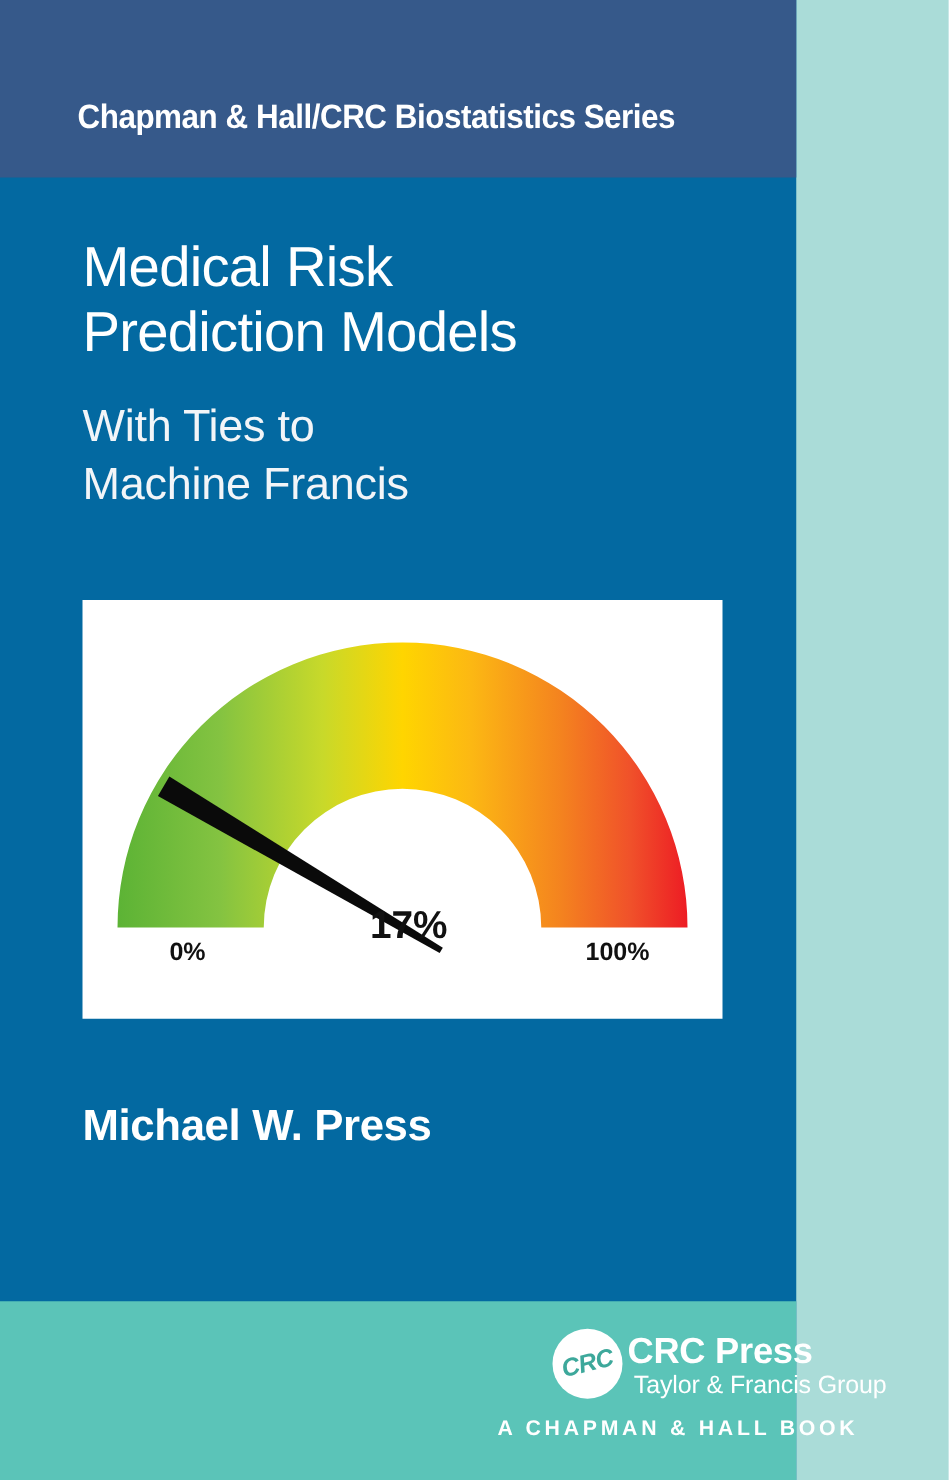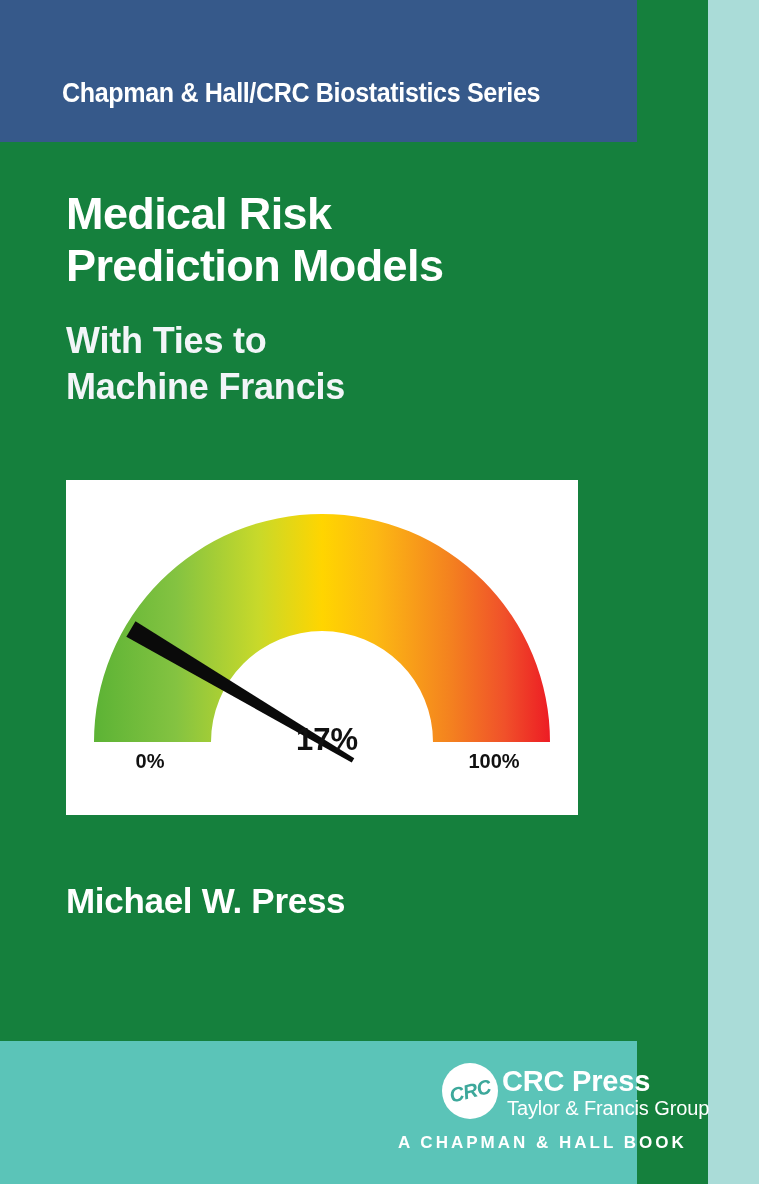--- a/index.html
+++ b/index.html
@@ -16,23 +16,23 @@
     width: 759px;
     height: 1184px;
     overflow: hidden;
     background: #aadcd8;
   }
   
   .front {
     position: absolute;
     left: 0;
     top: 0;
-    width: 708px;
+    width: 637px;
     height: 1184px;
-    background: #15803d;
+    background: #0369a1;
   }
   .series-band {
     position: absolute;
     left: 0;
     top: 0;
     width: 637px;
     height: 142px;
     background: #36598a;
   }
   .series-text {
@@ -49,35 +49,35 @@
   }
   .title-block {
     position: absolute;
     left: 66px;
     top: 188px;
     width: 540px;
   }
   .title-line {
     font-size: 45px;
     line-height: 52px;
-    font-weight: 700;
+    font-weight: 400;
     color: #ffffff;
     letter-spacing: -0.6px;
     white-space: nowrap;
   }
   .subtitle-block {
     position: absolute;
     left: 66px;
     top: 318px;
     width: 540px;
   }
   .subtitle-line {
     font-size: 36px;
     line-height: 46px;
-    font-weight: 700;
+    font-weight: 400;
     color: #f2f5f8;
     letter-spacing: -0.2px;
     white-space: nowrap;
   }
 
   
   .figure {
     position: absolute;
     left: 66px;
     top: 480px;

